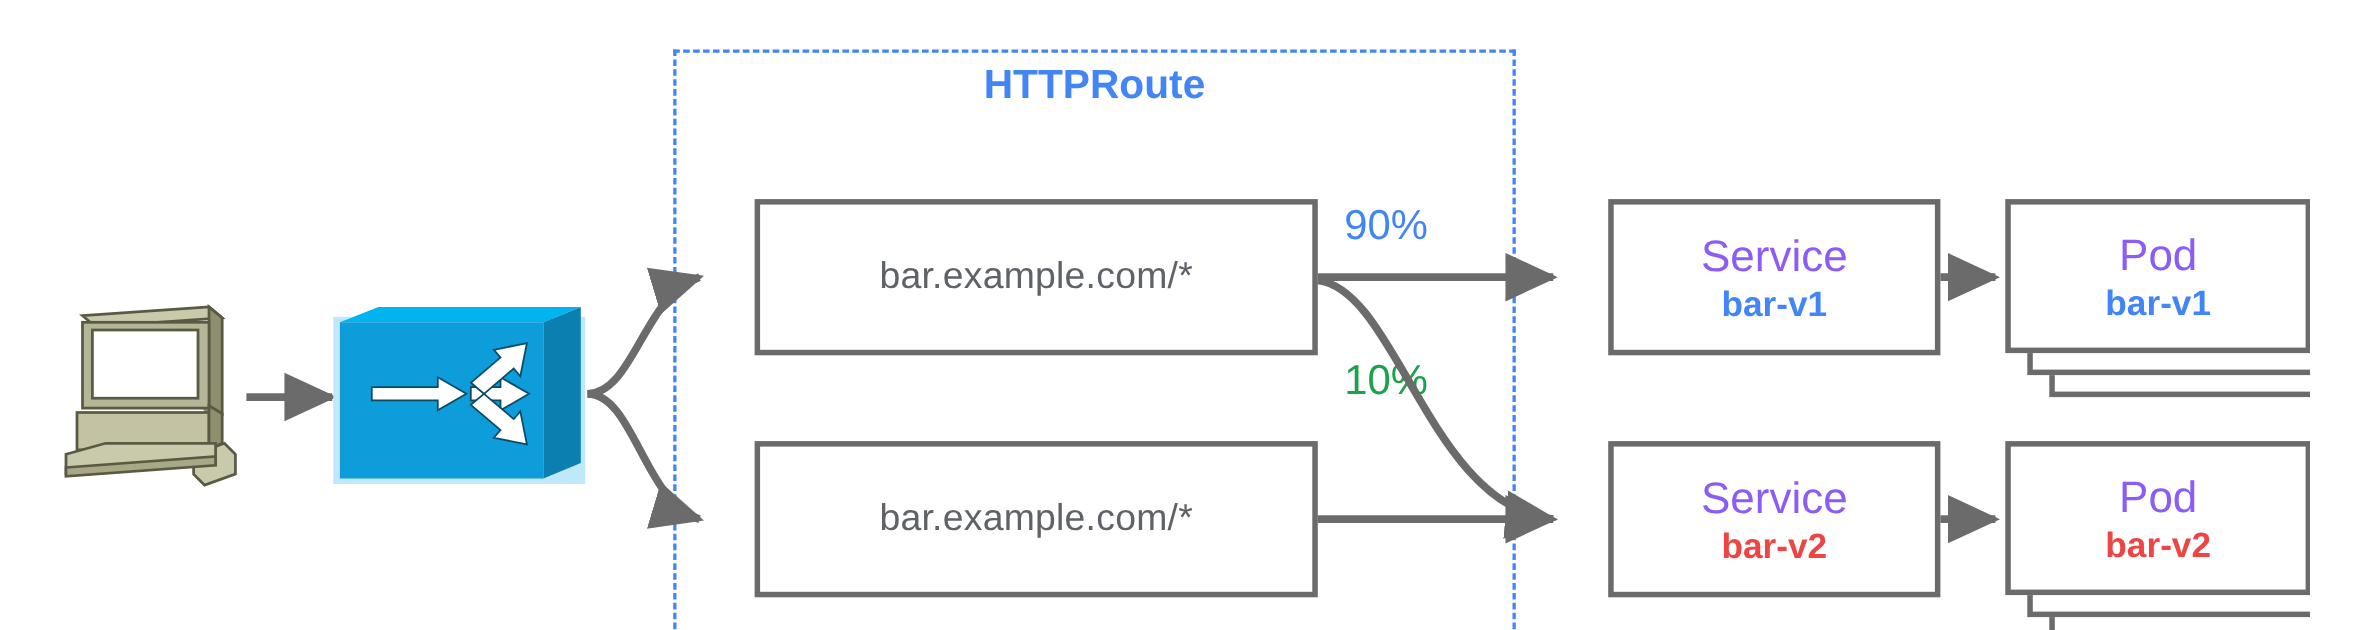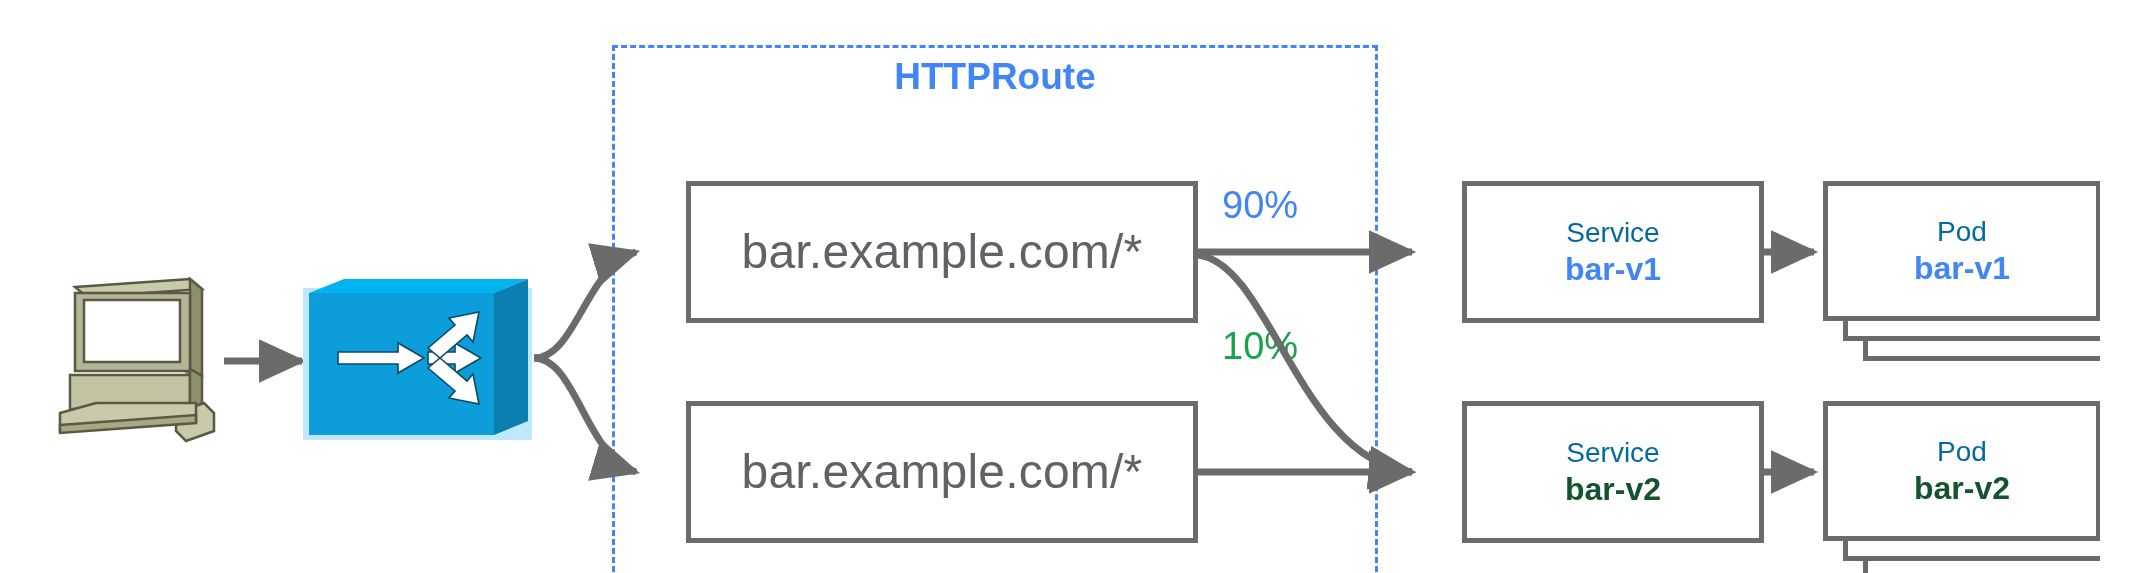--- a/index.html
+++ b/index.html
@@ -31,39 +31,39 @@
     border: 5px solid #6b6b6b;
     background: #ffffff;
     display: flex;
     flex-direction: column;
     align-items: center;
     justify-content: center;
     text-align: center;
   }
   .box-line {
     color: #5f6368;
-    font-size: 48px;
+    font-size: 34px;
     font-weight: 500;
     line-height: 1.22;
     letter-spacing: 0.2px;
     white-space: nowrap;
   }
   .kind-line {
-    color: #0369a1;
-    font-size: 28px;
+    color: #8b5cf6;
+    font-size: 40px;
     font-weight: 500;
     line-height: 1.2;
   }
   .name-line {
     font-size: 32px;
     font-weight: 700;
     line-height: 1.2;
   }
   .name-v1 { color: #4285f4; }
-  .name-v2 { color: #14532d; }
+  .name-v2 { color: #ef4444; }
 
   .pod-stack {
     position: absolute;
   }
   .pod-ghost {
     position: absolute;
     box-sizing: border-box;
     border: 5px solid #6b6b6b;
     background: #ffffff;
   }

